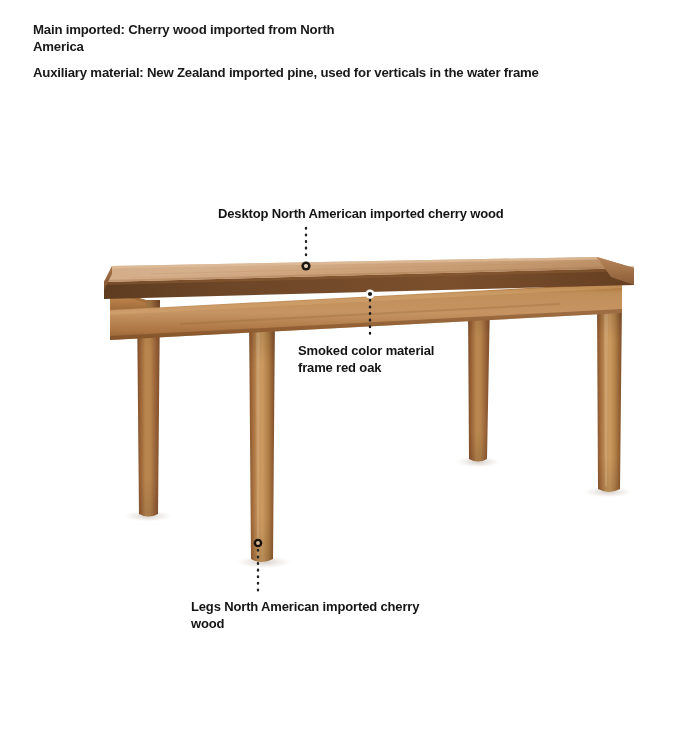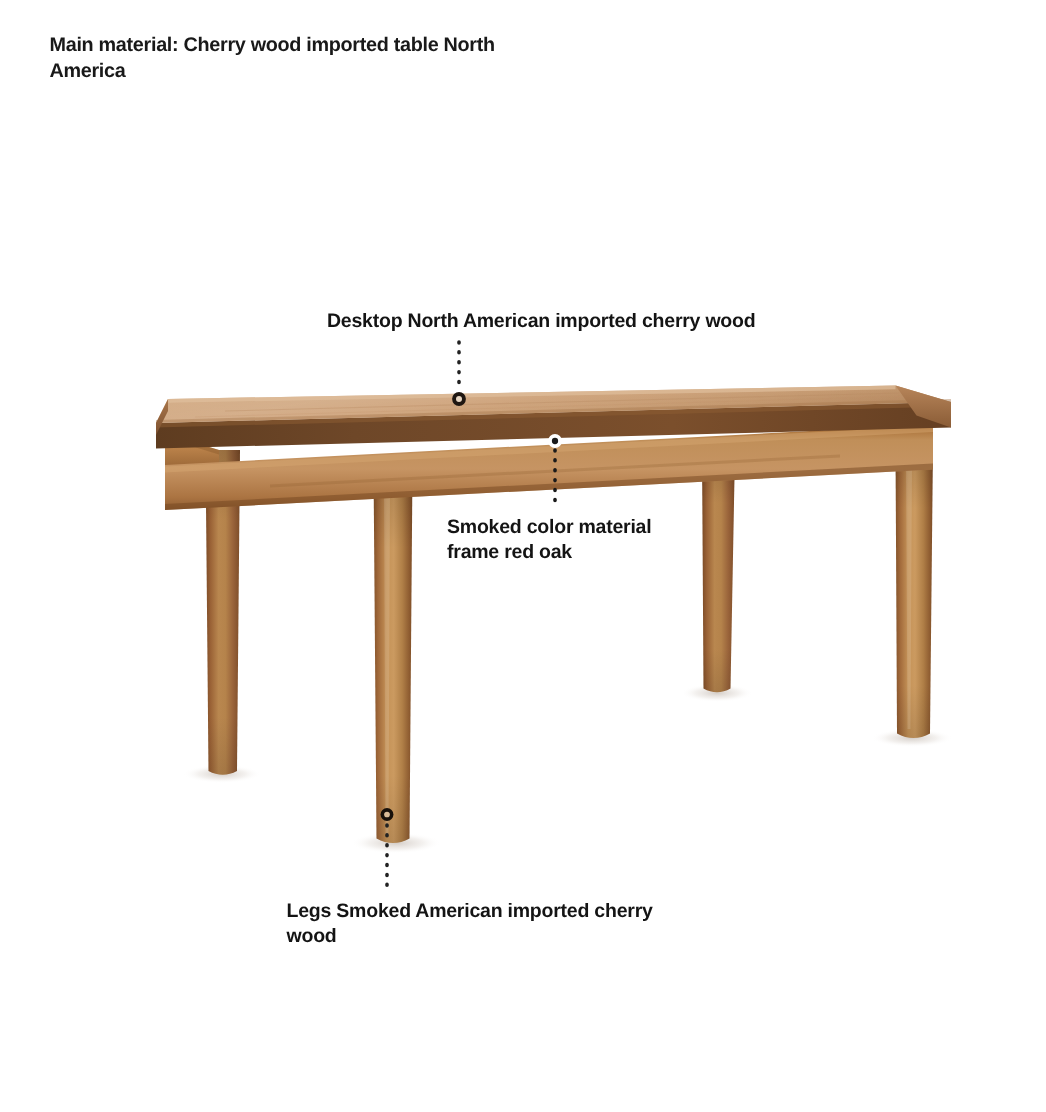--- a/index.html
+++ b/index.html
@@ -71,22 +71,23 @@
     left: 0;
     top: 0;
   }
 </style>
 </head>
 <body>
 
 <div id="page">
 
   <div class="spec-list">
-    <div class="spec-line">Main material: Cherry wood imported table North
+    <div class="spec-line">Main imported: Cherry wood imported from North
 America</div>
+    <div class="spec-line">Auxiliary material: New Zealand imported pine, used for verticals in the water frame</div>
   </div>
 
   <div class="watermark"></div>
 
   <svg id="table-svg" width="697" height="741" viewBox="0 0 697 741">
     <defs>
 
       <linearGradient id="gTopSurface" x1="0" y1="0" x2="1" y2="0.45">
         <stop offset="0%" stop-color="#c99a71"></stop>
         <stop offset="18%" stop-color="#d2aa83"></stop>
@@ -250,16 +251,16 @@
       <circle cx="258" cy="543" r="4.3" fill="#17100a"></circle>
       <circle cx="258" cy="543" r="1.9" fill="#d9bb98"></circle>
     </g>
   </svg>
 
   <div class="callout" id="callout-desktop">Desktop North American imported cherry wood</div>
 
   <div class="callout" id="callout-apron">Smoked color material
 frame red oak</div>
 
-  <div class="callout" id="callout-legs">Legs Smoked American imported cherry
+  <div class="callout" id="callout-legs">Legs North American imported cherry
 wood</div>
 
 </div>
 
 </body></html>

